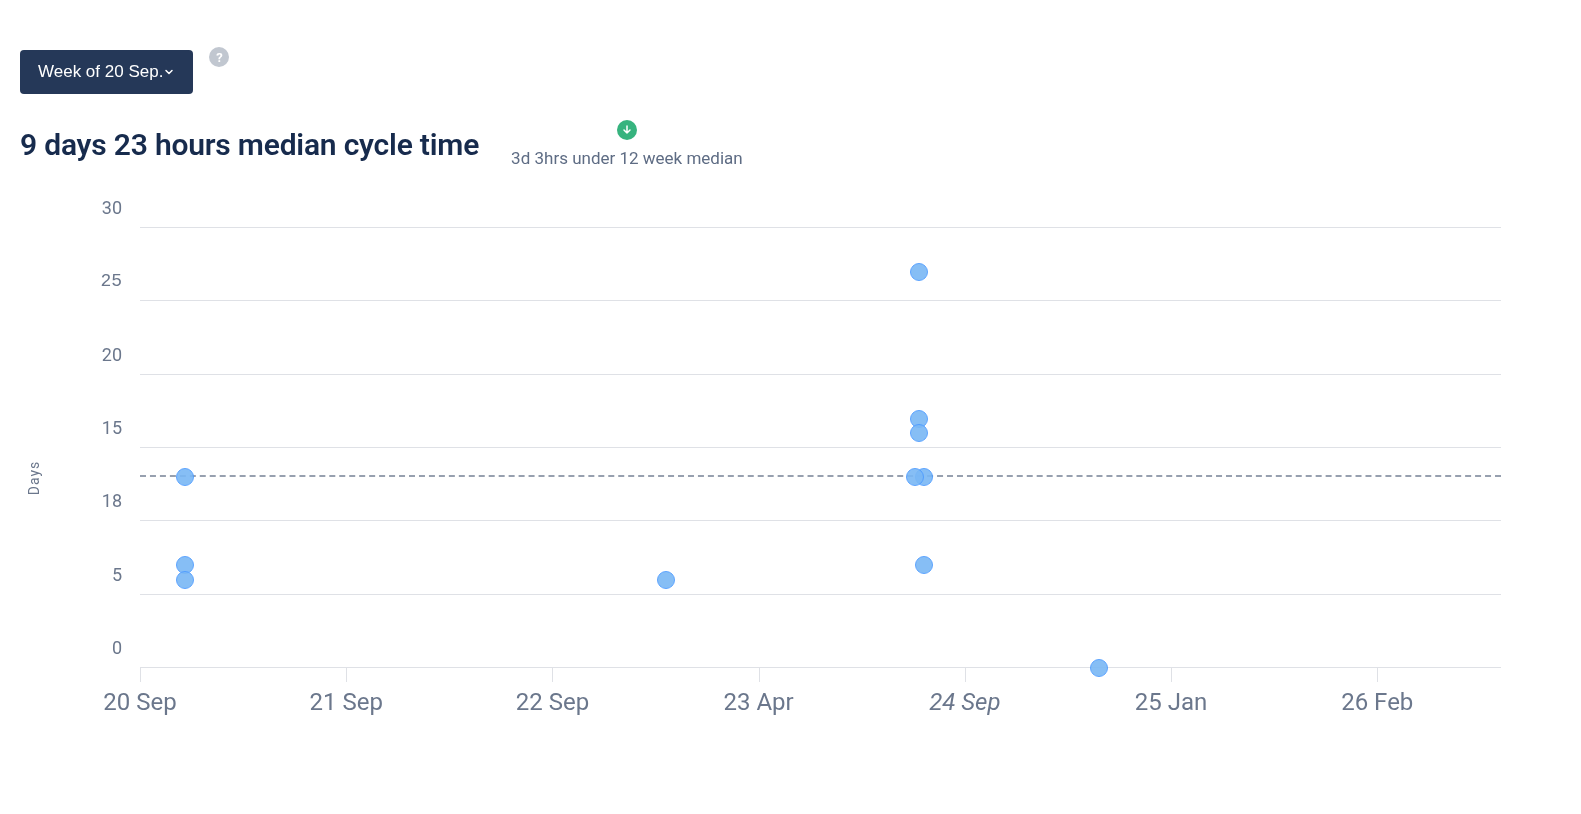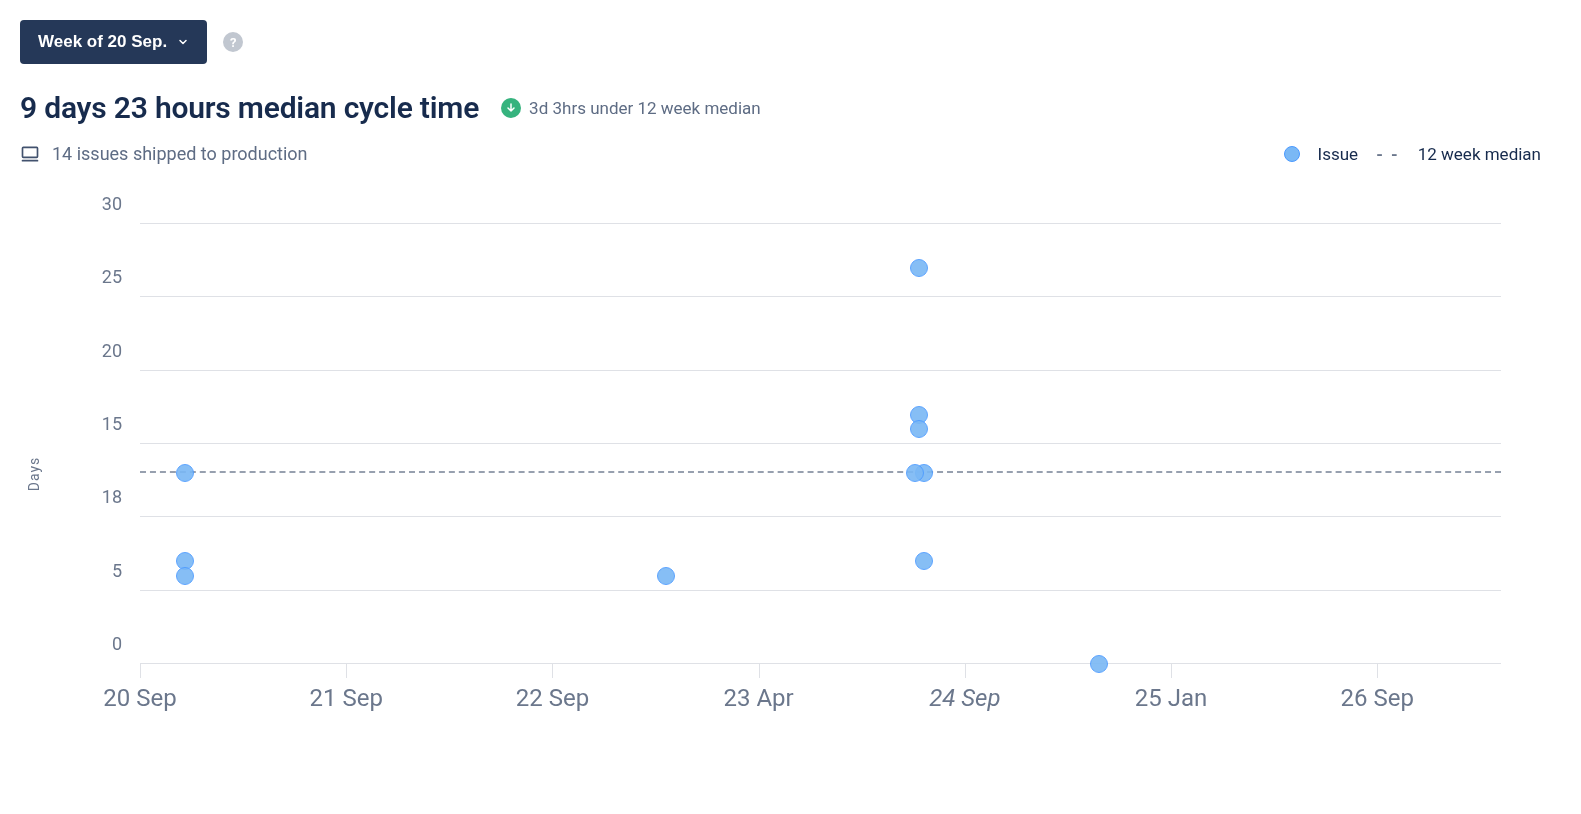--- a/index.html
+++ b/index.html
@@ -9,26 +9,26 @@
     --axis:#6b778c;
     --accent:#36b37e;
     --navy:#253858;
     --issue:#7ab8f5;
     --issue-border:#4c9aff;
     --dashed:#97a0af;
   }
   html,body{margin:0;padding:0;background:#fff;font-family:-apple-system,BlinkMacSystemFont,"Segoe UI",Roboto,Helvetica,Arial,sans-serif;color:var(--ink);}
   .page{width:1581px;height:814px;box-sizing:border-box;padding:20px 40px 20px 20px;position:relative;}
   .toolbar{display:flex;align-items:center;gap:16px;}
-  .week-btn{display:flex;align-items:center;gap:10px;background:var(--navy);color:#fff;font-weight:700;font-size:17px;border:none;border-radius:4px;padding:12px 18px;cursor:pointer;}
+  .week-btn{display:flex;align-items:center;background:var(--navy);color:#fff;font-weight:400;font-size:17px;border:none;border-radius:4px;padding:12px 18px;cursor:pointer;margin-top:30px;}
   .week-btn .chev{width:12px;height:12px;}
   .help-badge{width:20px;height:20px;border-radius:50%;background:#c1c7d0;color:#fff;display:flex;align-items:center;justify-content:center;font-size:13px;font-weight:700;cursor:pointer;}
-  .headline-row{display:flex;align-items:center;gap:22px;margin-top:26px;}
+  .headline-row{display:flex;align-items:center;gap:32px;margin-top:26px;}
   h1{font-size:30px;font-weight:600;margin:0;color:#172b4d;letter-spacing:-0.2px;}
-  .delta{display:flex;align-items:center;gap:8px;color:var(--muted);font-size:17px;}
+  .delta{display:flex;align-items:center;gap:8px;color:var(--muted);font-size:17px;flex-direction:column;}
   .delta-badge{width:20px;height:20px;border-radius:50%;background:var(--accent);display:flex;align-items:center;justify-content:center;}
   .subrow{display:flex;align-items:center;justify-content:space-between;margin-top:18px;}
   .shipped{display:flex;align-items:center;gap:12px;color:var(--muted);font-size:18px;}
   .ship-icon{width:20px;height:20px;}
   .legend{display:flex;align-items:center;gap:18px;color:#172b4d;font-size:17px;}
   .legend .dot{width:14px;height:14px;border-radius:50%;background:var(--issue);border:1px solid var(--issue-border);display:inline-block;}
   .legend .dash{color:var(--axis);letter-spacing:2px;font-weight:700;}
   .chart-wrap{position:relative;margin-top:40px;margin-left:20px;height:540px;}
   .ylabel{position:absolute;left:-6px;top:50%;transform:translate(-50%,-50%) rotate(-90deg);transform-origin:center;color:var(--axis);font-size:14px;letter-spacing:1px;}
   .plot{position:absolute;left:100px;right:40px;top:20px;bottom:80px;}
@@ -58,67 +58,52 @@
     <div class="delta">
       <span class="delta-badge">
         <svg width="12" height="12" viewBox="0 0 24 24">
             <path d="M12 4v14M6 12l6 6 6-6" fill="none" stroke="#fff" stroke-width="3" stroke-linecap="round" stroke-linejoin="round"></path>
           </svg>
       </span>
       <span>3d 3hrs under 12 week median</span>
     </div>
   </div>
 
-  <div class="subrow">
-    <div class="shipped">
-      <svg class="ship-icon" viewBox="0 0 24 24">
-        <rect x="3" y="4" width="18" height="12" rx="1" fill="none" stroke="#42526e" stroke-width="2"></rect>
-        <line x1="3" y1="20" x2="21" y2="20" stroke="#42526e" stroke-width="2" stroke-linecap="round"></line>
-      </svg>
-      <span>14 issues shipped to production</span>
-    </div>
-    <div class="legend">
-      <span class="dot"></span>
-      <span>Issue</span>
-      <span class="dash">- -</span>
-      <span>12 week median</span>
-    </div>
-  </div>
 
   <div class="chart-wrap">
     <div class="ylabel">Days</div>
     <div class="plot" id="plot">
         <div class="grid-line" style="bottom: 0%;"></div>
         <div class="y-tick-label" style="bottom: 0%;">0</div>
         <div class="grid-line" style="bottom: 16.6667%;"></div>
         <div class="y-tick-label" style="bottom: 16.6667%;">5</div>
         <div class="grid-line" style="bottom: 33.3333%;"></div>
         <div class="y-tick-label" style="bottom: 33.3333%;">18</div>
         <div class="grid-line" style="bottom: 50%;"></div>
         <div class="y-tick-label" style="bottom: 50%;">15</div>
         <div class="grid-line" style="bottom: 66.6667%;"></div>
         <div class="y-tick-label" style="bottom: 66.6667%;">20</div>
         <div class="grid-line" style="bottom: 83.3333%;"></div>
-        <div class="y-tick-label" style="bottom: 83.3333%;">25</div>
+        <div class="y-tick-label" style="bottom: 83.3333%; font-family: Liberation Mono, monospace;">25</div>
         <div class="grid-line" style="bottom: 100%;"></div>
         <div class="y-tick-label" style="bottom: 100%; margin-top: 41px;">30</div>
         <div class="x-tick" style="left: 0%;"></div>
         <div class="x-tick-label" style="left: 0%;">20 Sep</div>
         <div class="x-tick" style="left: 15.1515%;"></div>
         <div class="x-tick-label" style="left: 15.1515%; text-align: right;">21 Sep</div>
         <div class="x-tick" style="left: 30.303%;"></div>
         <div class="x-tick-label" style="left: 30.303%;">22 Sep</div>
         <div class="x-tick" style="left: 45.4545%;"></div>
         <div class="x-tick-label" style="left: 45.4545%;">23 Apr</div>
         <div class="x-tick" style="left: 60.6061%;"></div>
         <div class="x-tick-label" style="left: 60.6061%; font-style: italic;">24 Sep</div>
         <div class="x-tick" style="left: 75.7576%;"></div>
         <div class="x-tick-label" style="left: 75.7576%;">25 Jan</div>
         <div class="x-tick" style="left: 90.9091%;"></div>
-        <div class="x-tick-label" style="left: 90.9091%;">26 Sep</div>
+        <div class="x-tick-label" style="left: 90.9091%;">26 Feb</div>
         <div class="ref-line" style="bottom: 43.3333%;"></div>
         <div class="pt" style="left: 3.33333%; bottom: 43.3333%;"></div>
         <div class="pt" style="left: 3.33333%; bottom: 23.3333%;"></div>
         <div class="pt" style="left: 3.33333%; bottom: 20%;"></div>
         <div class="pt" style="left: 38.6364%; bottom: 20%;"></div>
         <div class="pt" style="left: 57.2727%; bottom: 90%;"></div>
         <div class="pt" style="left: 57.2727%; bottom: 56.6667%;"></div>
         <div class="pt" style="left: 57.2727%; bottom: 53.3333%;"></div>
         <div class="pt" style="left: 57.5758%; bottom: 43.3333%;"></div>
         <div class="pt" style="left: 56.9697%; bottom: 43.3333%;"></div>

